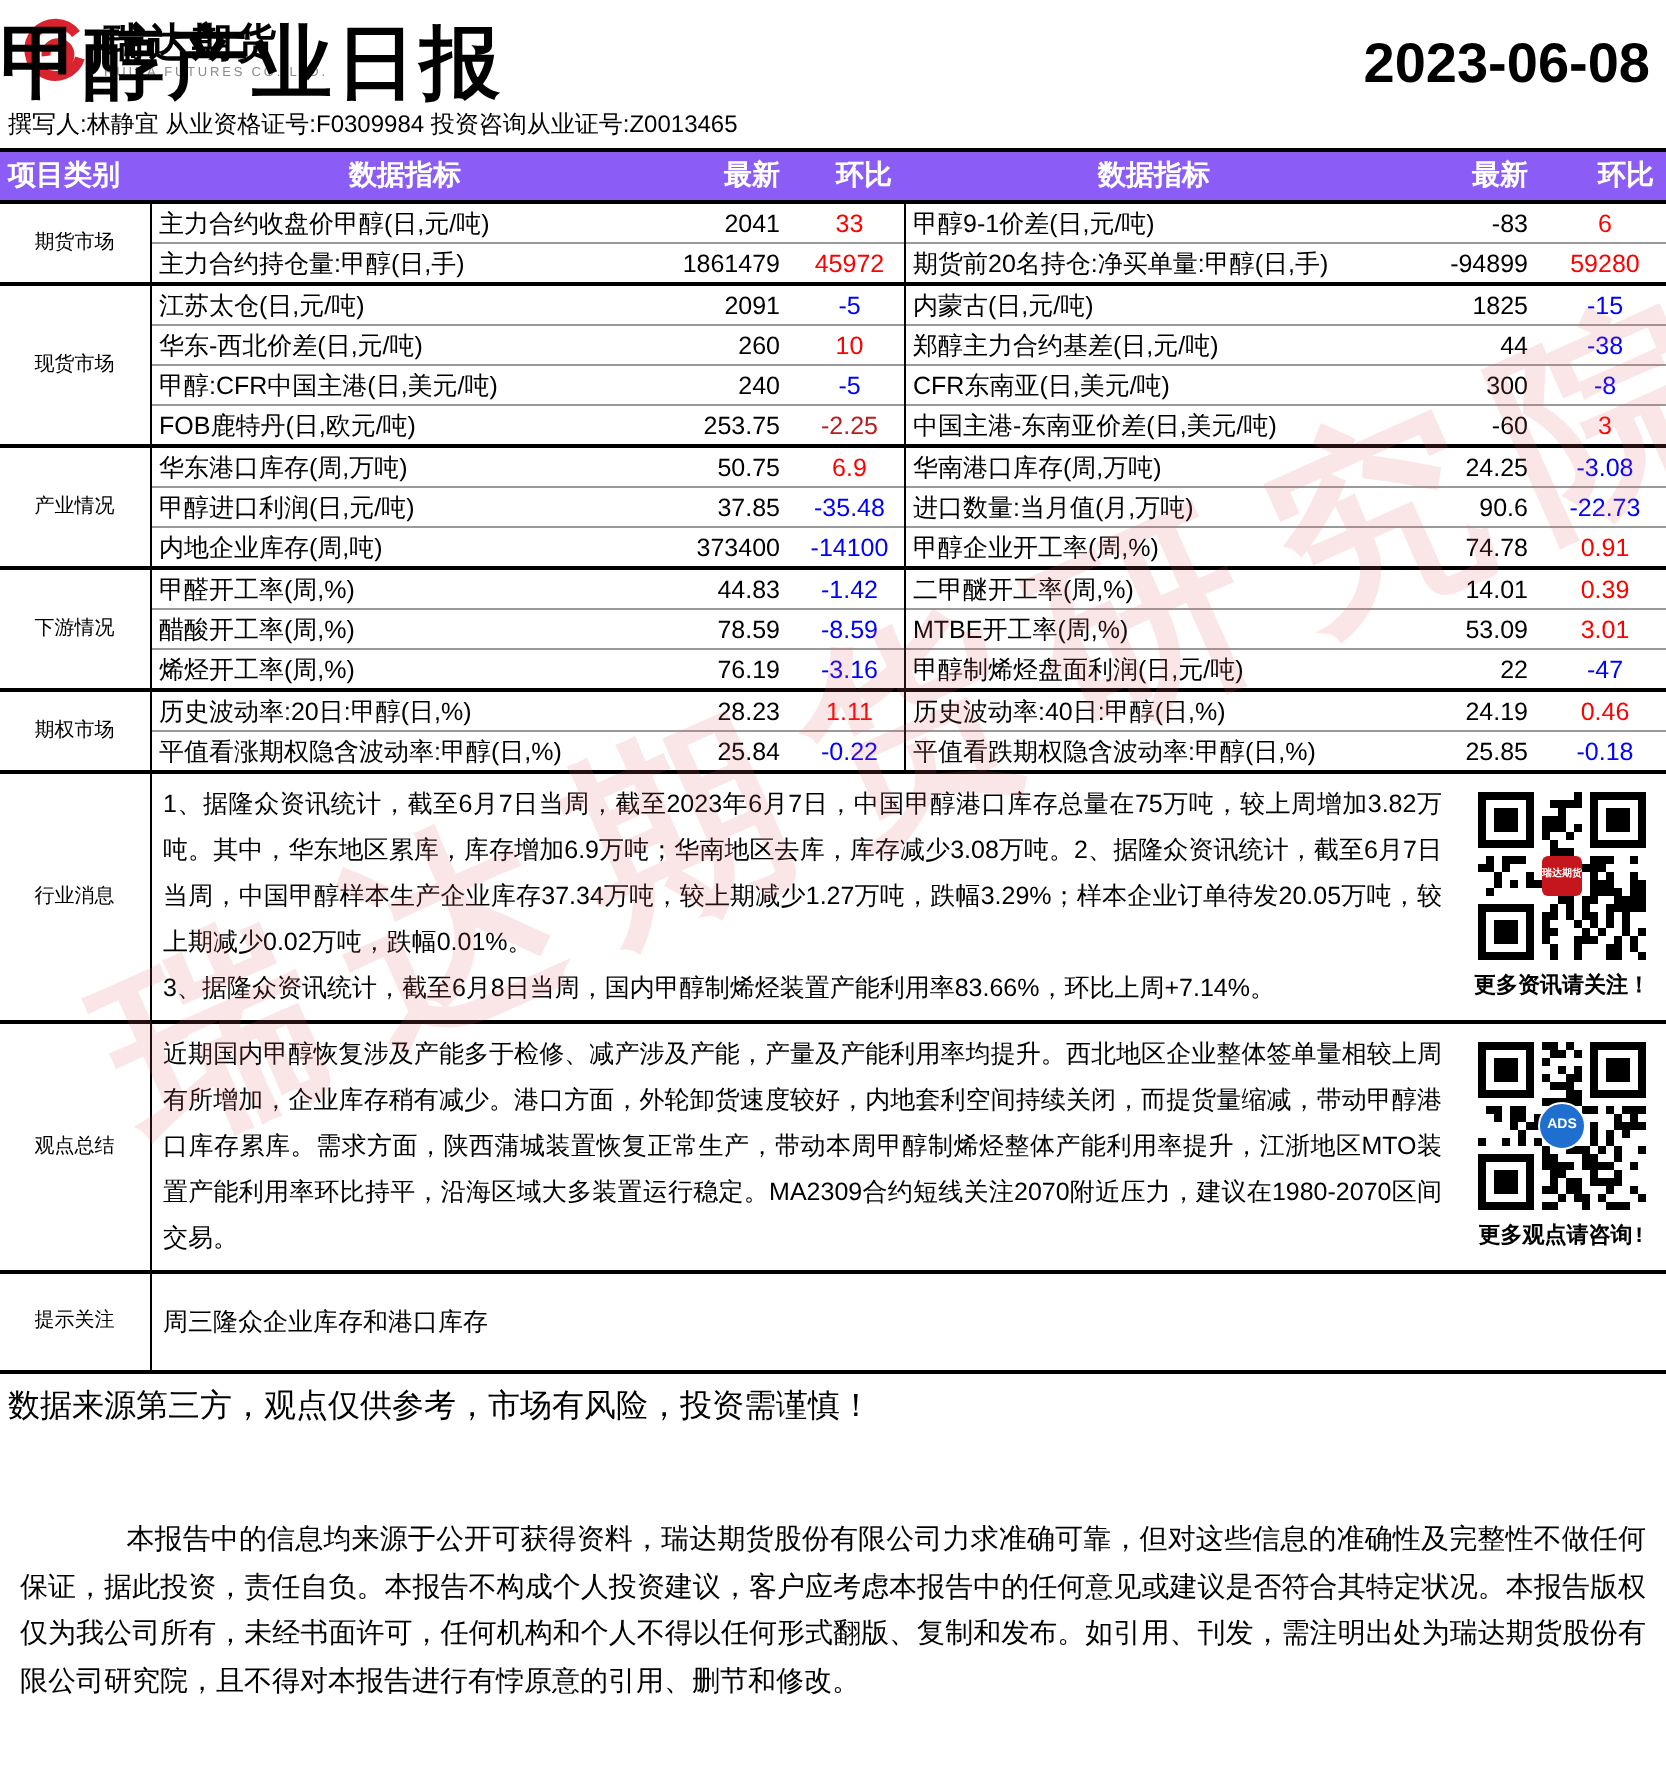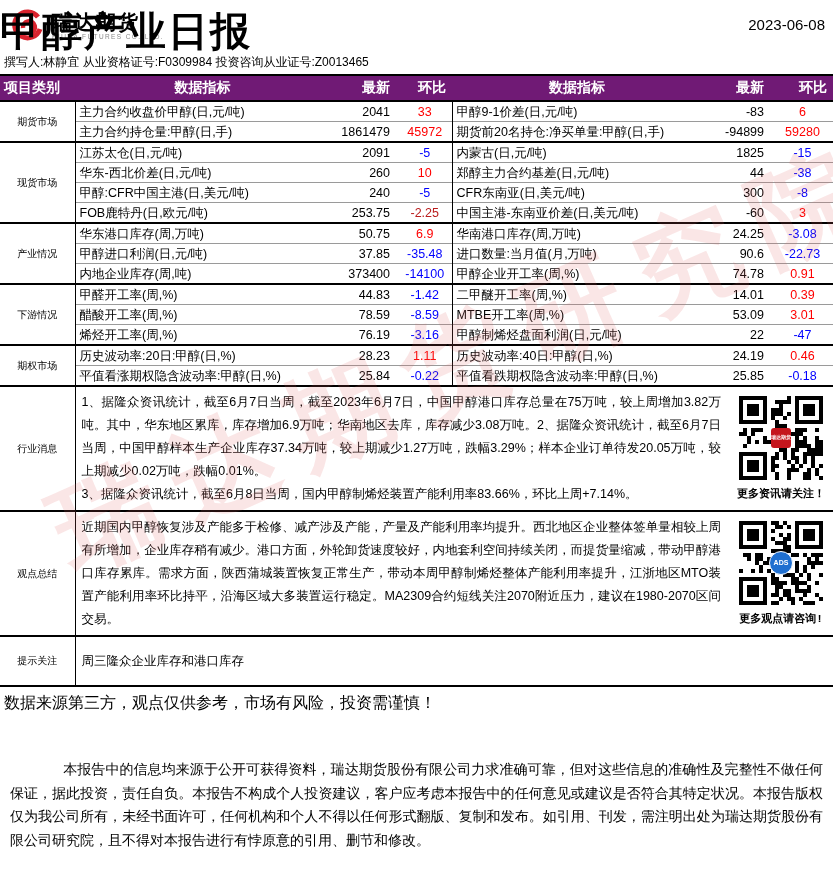--- a/index.html
+++ b/index.html
@@ -5,27 +5,27 @@
   html,body{margin:0;padding:0;background:#fff;}
   .page{position:relative;width:833px;height:887px;margin:0 auto;background:#fff;overflow:hidden;
         font-family:"Liberation Sans","DejaVu Sans",sans-serif;color:#000;}
   
   .rep-header{position:relative;height:52px;}
   .logo{position:absolute;left:10px;top:8px;display:flex;align-items:center;gap:6px;}
   .logo svg{display:block;}
   .brand{font-size:20px;font-weight:bold;letter-spacing:2px;line-height:22px;}
   .brand-sub{font-size:6.5px;color:#8a8a8a;letter-spacing:1.4px;line-height:8px;}
   .title{position:absolute;left:0;right:0;top:4px;font-size:40px;font-weight:bold;letter-spacing:2px;margin:0;}
-  .date{position:absolute;right:8px;top:16px;font-size:15px;}
+  .date{position:absolute;right:8px;top:16px;font-size:28px;font-weight:bold;}
   .author{font-size:12px;padding:2px 4px 3px 4px;}
   
   table.rep{width:833px;border-collapse:collapse;table-layout:fixed;border-top:2px solid #000;border-bottom:2px solid #000;}
   col.c-cat{width:75px;} col.c-i1{width:255px;} col.c-v1{width:66px;} col.c-c1{width:56px;}
   col.c-i2{width:250px;} col.c-v2{width:68px;} col.c-c2{width:63px;}
-  thead th{background:#701a75;color:#fff;font-size:14px;font-weight:bold;padding:3px 4px;text-align:center;}
+  thead th{background:#8b5cf6;color:#fff;font-size:14px;font-weight:bold;padding:3px 4px;text-align:center;}
   thead th.h-cat{text-align:left;padding-left:4px;}
   thead th.num{text-align:right;padding-right:6px;}
   tbody{border-top:2px solid #000;}
   td{font-size:12.5px;line-height:16px;padding:1.5px 4px;vertical-align:middle;}
   td.cat{text-align:center;border-right:1px solid #000;font-size:10px;padding:0 2px;}
   td.ind{text-align:left;overflow:hidden;white-space:nowrap;}
   td.ind2{border-left:1px solid #000;}
   td.num{text-align:right;padding-right:6px;white-space:nowrap;}
   td.chg{padding-right:2px;text-align:center;}
   tbody.data tr + tr td{border-top:1px solid #9a9a9a;}

